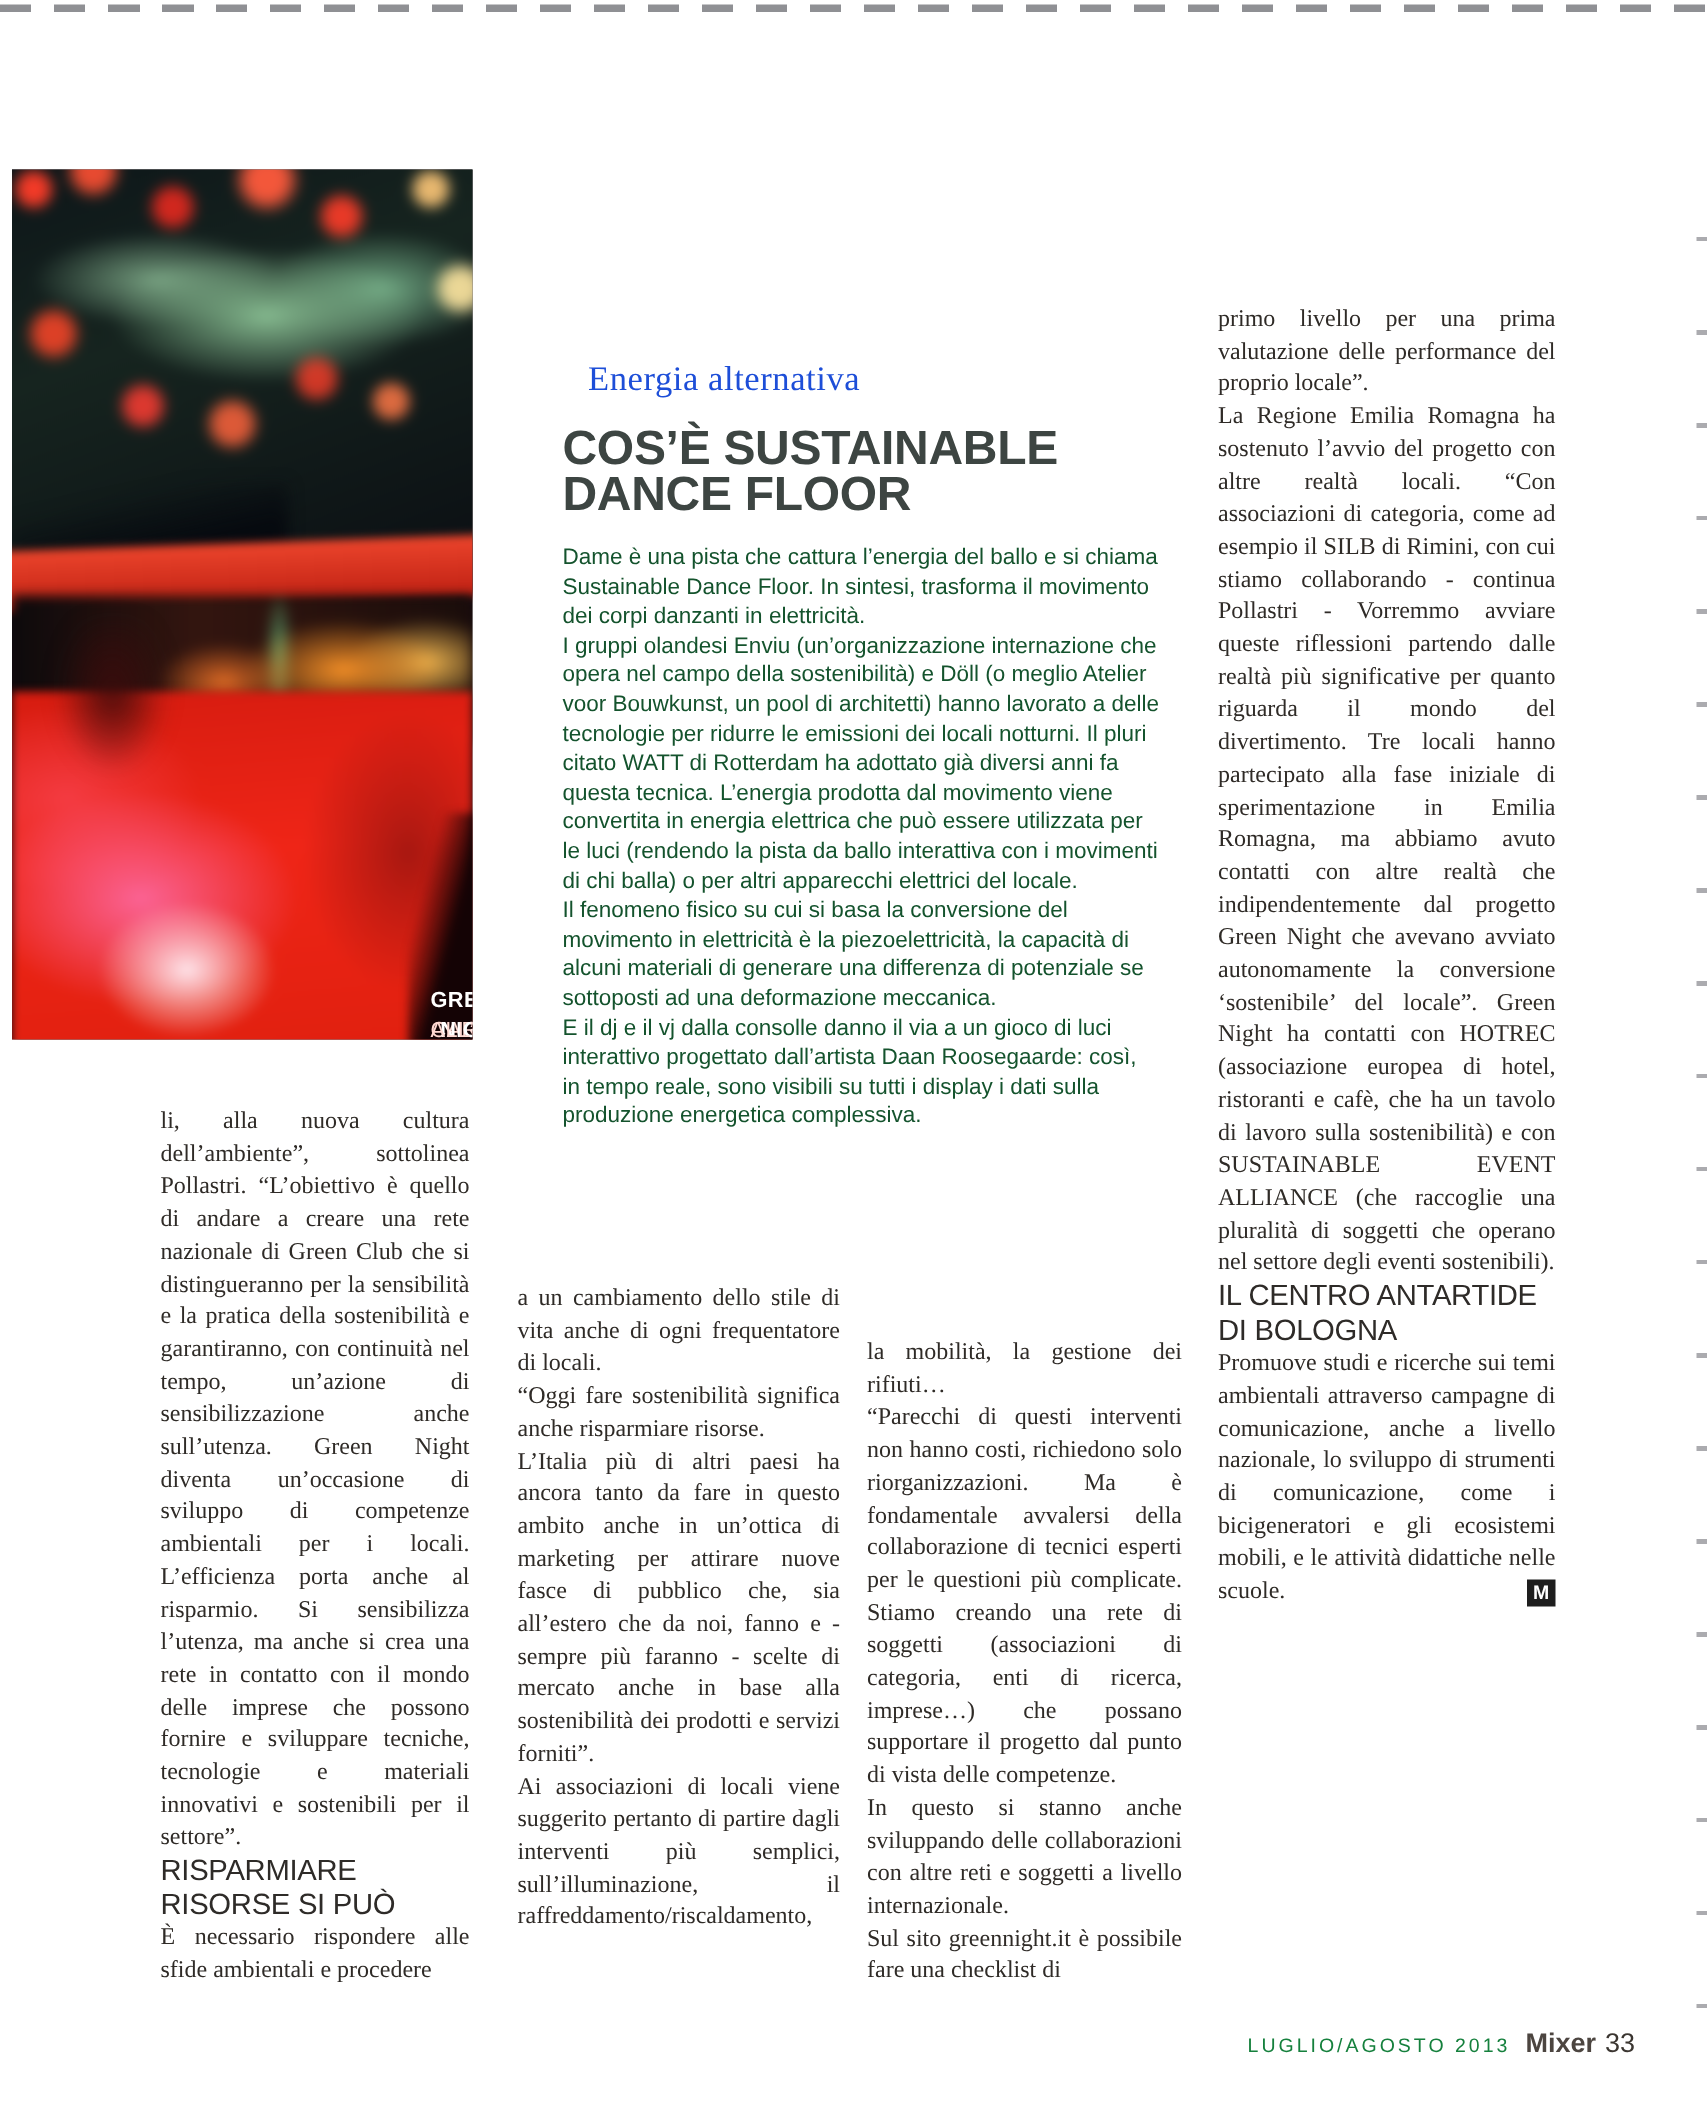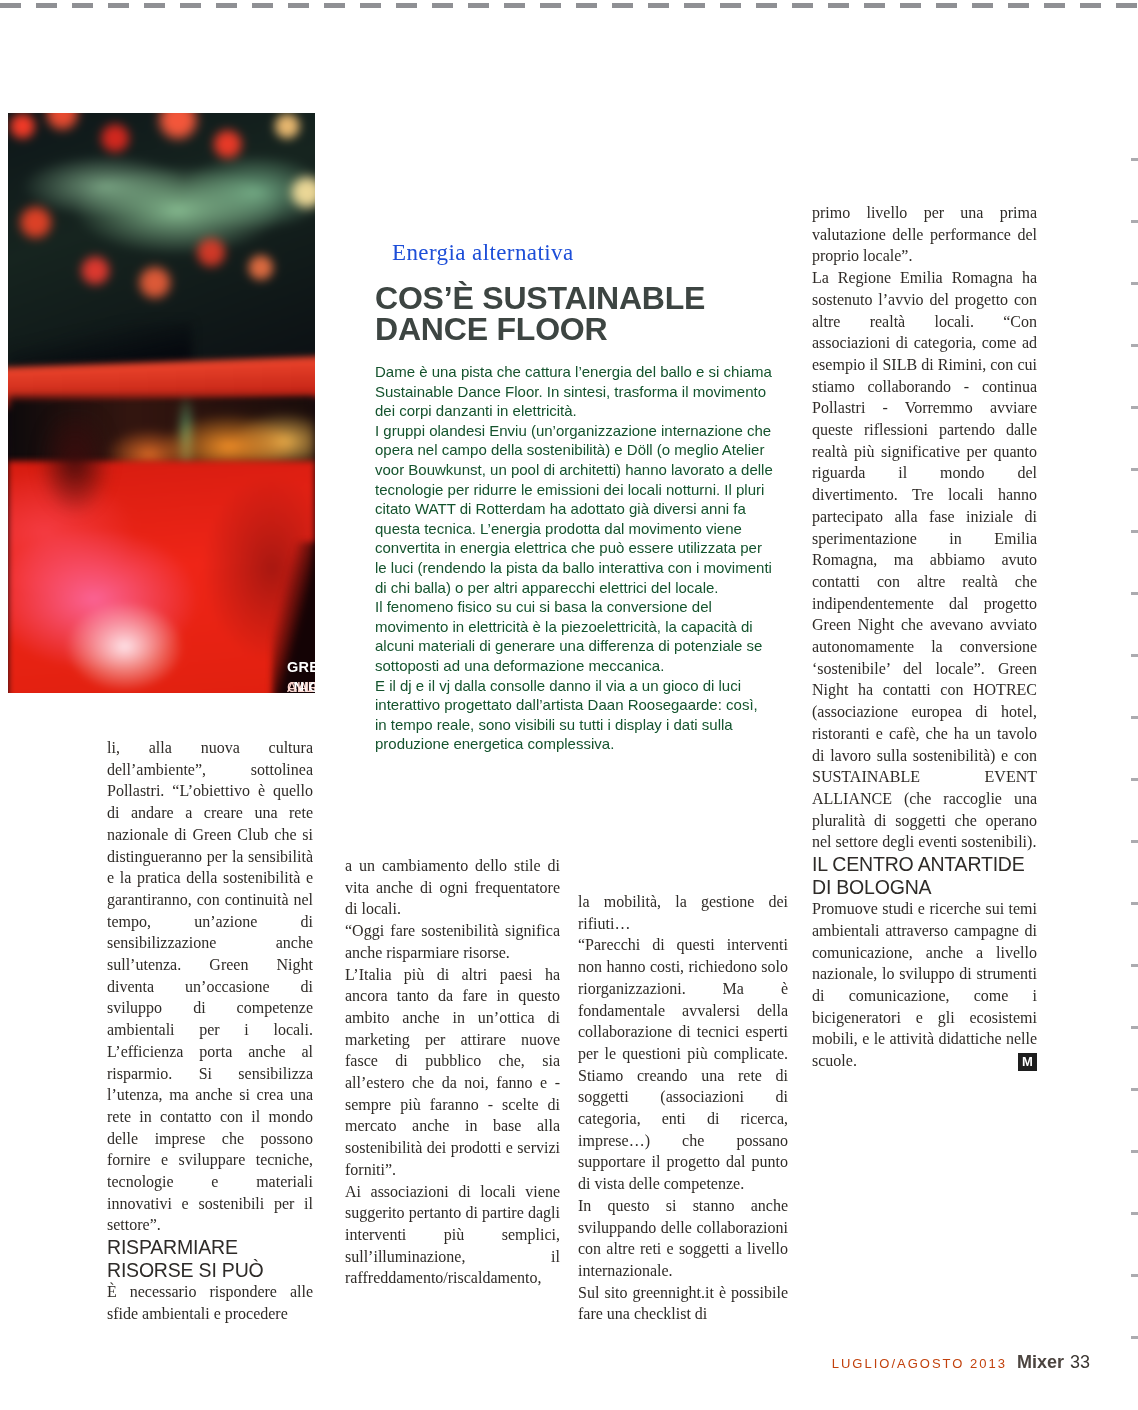--- a/index.html
+++ b/index.html
@@ -123,21 +123,21 @@
     font-family:"Liberation Sans",sans-serif; font-weight:700; font-size:13px;
     line-height:18px; text-align:center;
   }
 
   
   .footer {
     position:absolute; top:1352px; right:48px;
     font-family:"Liberation Sans",sans-serif; white-space:nowrap;
   }
   .footer .issue {
-    font-size:13px; letter-spacing:2px; color:#c2410c; margin-right:10px;
+    font-size:13px; letter-spacing:2px; color:#15803d; margin-right:10px;
   }
   .footer .mag { font-size:18px; font-weight:700; color:#4c4540; margin-right:6px; }
   .footer .pagenum { font-size:18px; font-weight:400; color:#3b3631; }
 </style>
 </head>
 <body>
 
 <div class="page">
 
   <div class="top-dashes"></div>

